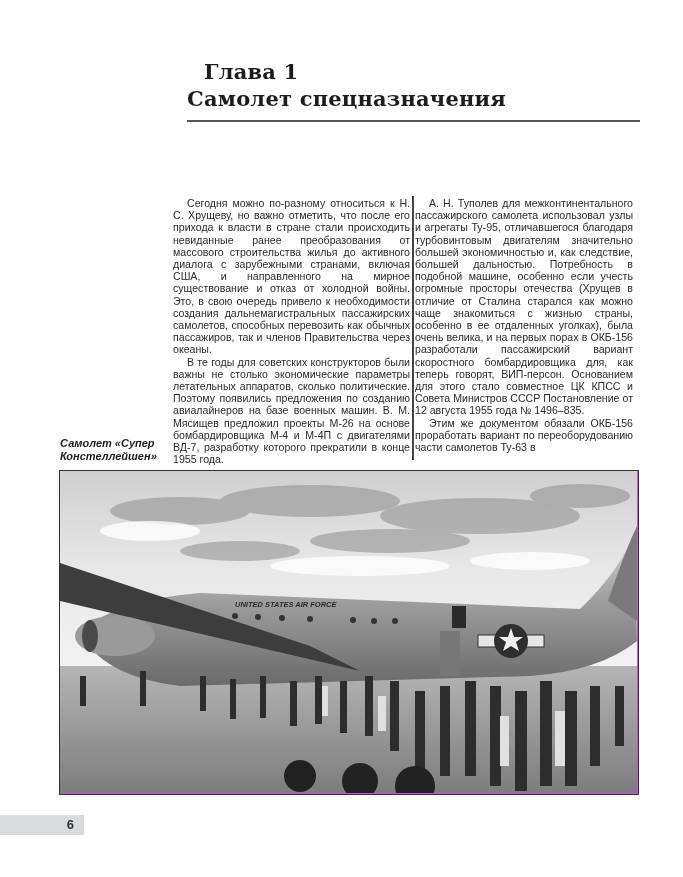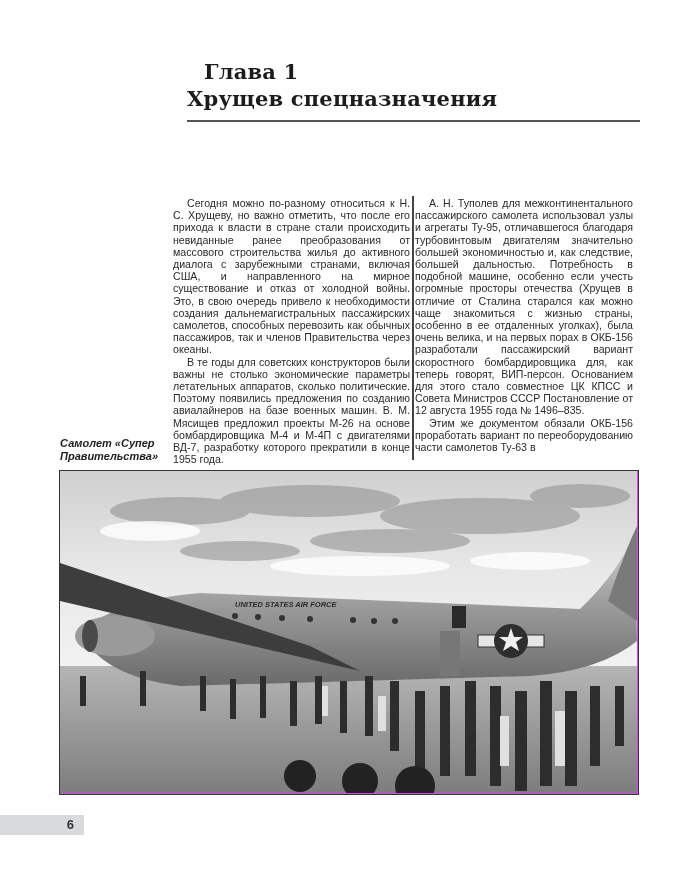--- a/index.html
+++ b/index.html
@@ -22,37 +22,37 @@
   .photo svg { display: block; }
 
   .page-number-bar { position: absolute; left: 0; top: 815px; width: 84px; height: 20px; background: #d9dadb; }
   .page-number { position: absolute; right: 10px; top: 2px; font-family: "Liberation Sans", sans-serif; font-weight: bold; font-size: 13px; color: #333; }
 </style>
 </head>
 <body>
 
 <div class="chapter-heading">
   <div class="chapter-number">Глава 1</div>
-  <div class="chapter-title">Хрущев спецназначения</div>
+  <div class="chapter-title">Самолет спецназначения</div>
 </div>
 <div class="heading-rule"></div>
 
 <div class="col col-left">
   <p>Сегодня можно по-разному относиться к Н. С. Хрущеву, но важно отметить, что после его прихода к власти в стране стали происходить невиданные ранее преобразования от массового строительства жилья до активного диалога с зарубежными странами, включая США, и направленного на мирное существование и отказ от холодной войны. Это, в свою очередь привело к необходимости создания дальнемагистральных пассажирских самолетов, способных перевозить как обычных пассажиров, так и членов Правительства через океаны.</p>
   <p>В те годы для советских конструкторов были важны не столько экономические параметры летательных аппаратов, сколько политические. Поэтому появились предложения по созданию авиалайнеров на базе военных машин. В. М. Мясищев предложил проекты М-26 на основе бомбардировщика М-4 и М-4П с двигателями ВД-7, разработку которого прекратили в конце 1955 года.</p>
 </div>
 
 <div class="col-rule"></div>
 
 <div class="col col-right">
   <p>А. Н. Туполев для межконтинентального пассажирского самолета использовал узлы и агрегаты Ту-95, отличавшегося благодаря турбовинтовым двигателям значительно большей экономичностью и, как следствие, большей дальностью. Потребность в подобной машине, особенно если учесть огромные просторы отечества (Хрущев в отличие от Сталина старался как можно чаще знакомиться с жизнью страны, особенно в ее отдаленных уголках), была очень велика, и на первых порах в ОКБ-156 разработали пассажирский вариант скоростного бомбардировщика для, как теперь говорят, ВИП-персон. Основанием для этого стало совместное ЦК КПСС и Совета Министров СССР Постановление от 12 августа 1955 года № 1496–835.</p>
   <p>Этим же документом обязали ОКБ-156 проработать вариант по переоборудованию части самолетов Ту-63 в</p>
 </div>
 
-<div class="caption">Самолет «Супер Правительства»</div>
+<div class="caption">Самолет «Супер Констеллейшен»</div>
 
 <div class="photo">
   <svg width="577" height="322" viewBox="0 0 577 322" xmlns="http://www.w3.org/2000/svg">
     <defs>
       <linearGradient id="sky" x1="0" y1="0" x2="0" y2="1">
         <stop offset="0" stop-color="#cfcfcf"></stop>
         <stop offset="0.5" stop-color="#e8e8e8"></stop>
         <stop offset="1" stop-color="#f2f2f2"></stop>
       </linearGradient>
       <linearGradient id="ground" x1="0" y1="0" x2="0" y2="1">

